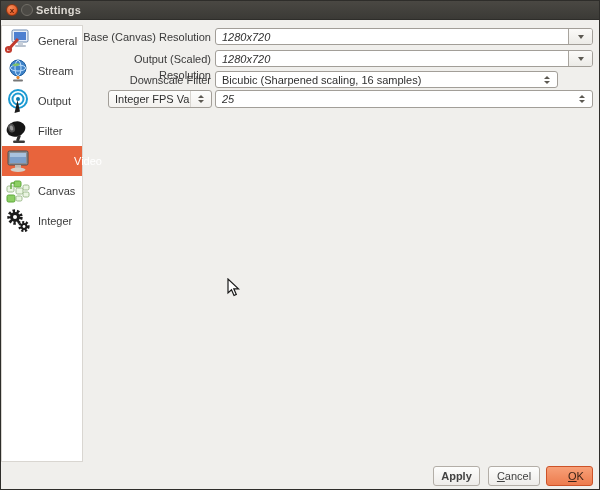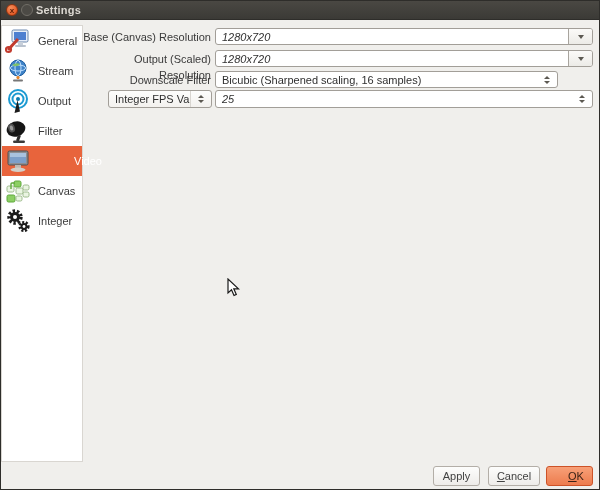--- a/index.html
+++ b/index.html
@@ -221,21 +221,21 @@
     </span>
   </div>
   <div class="entry" style="left:214px; top:89px; width:378px; height:18px;">
     <span class="val">25</span>
     <span class="spin-arrows">
       <span class="tri-up"></span>
         <span class="tri-down small"></span>
     </span>
   </div>
 
-  <div class="btn plain" style="left:432px; top:465px; width:47px;">Apply</div>
+  <div class="btn plain" style="left:432px; top:465px; width:47px;font-weight:bold;">Apply</div>
   <div class="btn plain" style="left:487px; top:465px; width:52px;"><u>C</u>ancel</div>
   <div class="btn primary" style="left:545px; top:465px; width:47px;"><u>O</u>K</div>
 
   <svg class="cursor" width="13" height="19" viewBox="0 0 13 19">
     <path d="M1 1 L1 15 L4.5 11.8 L7 17.5 L9.3 16.4 L6.8 10.8 L11.5 10.8 Z" fill="#ffffff" stroke="#1a1a1a" stroke-width="1.2"></path>
   </svg>
 
 </div>
 
 </body></html>

